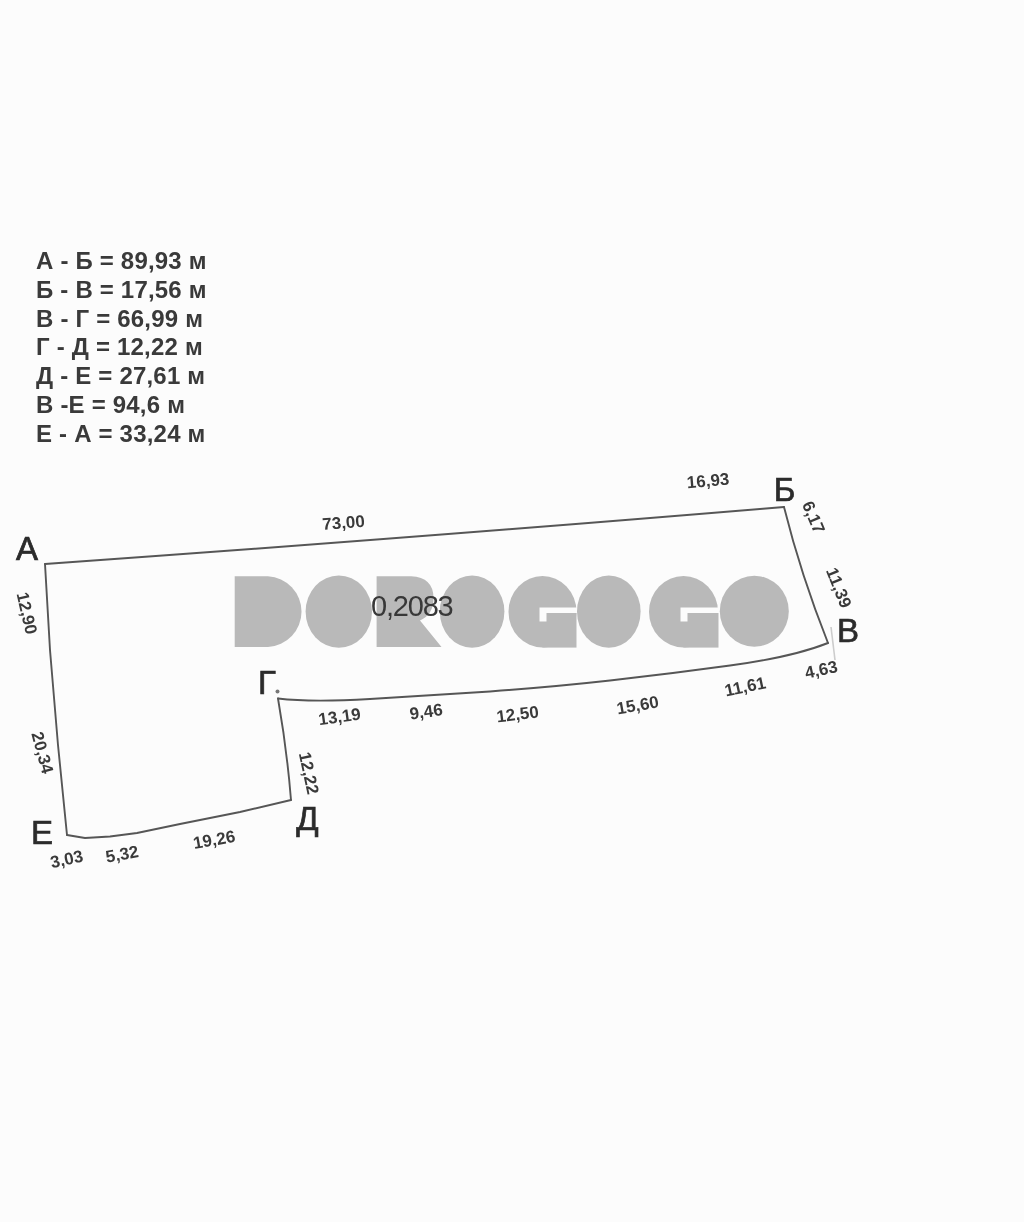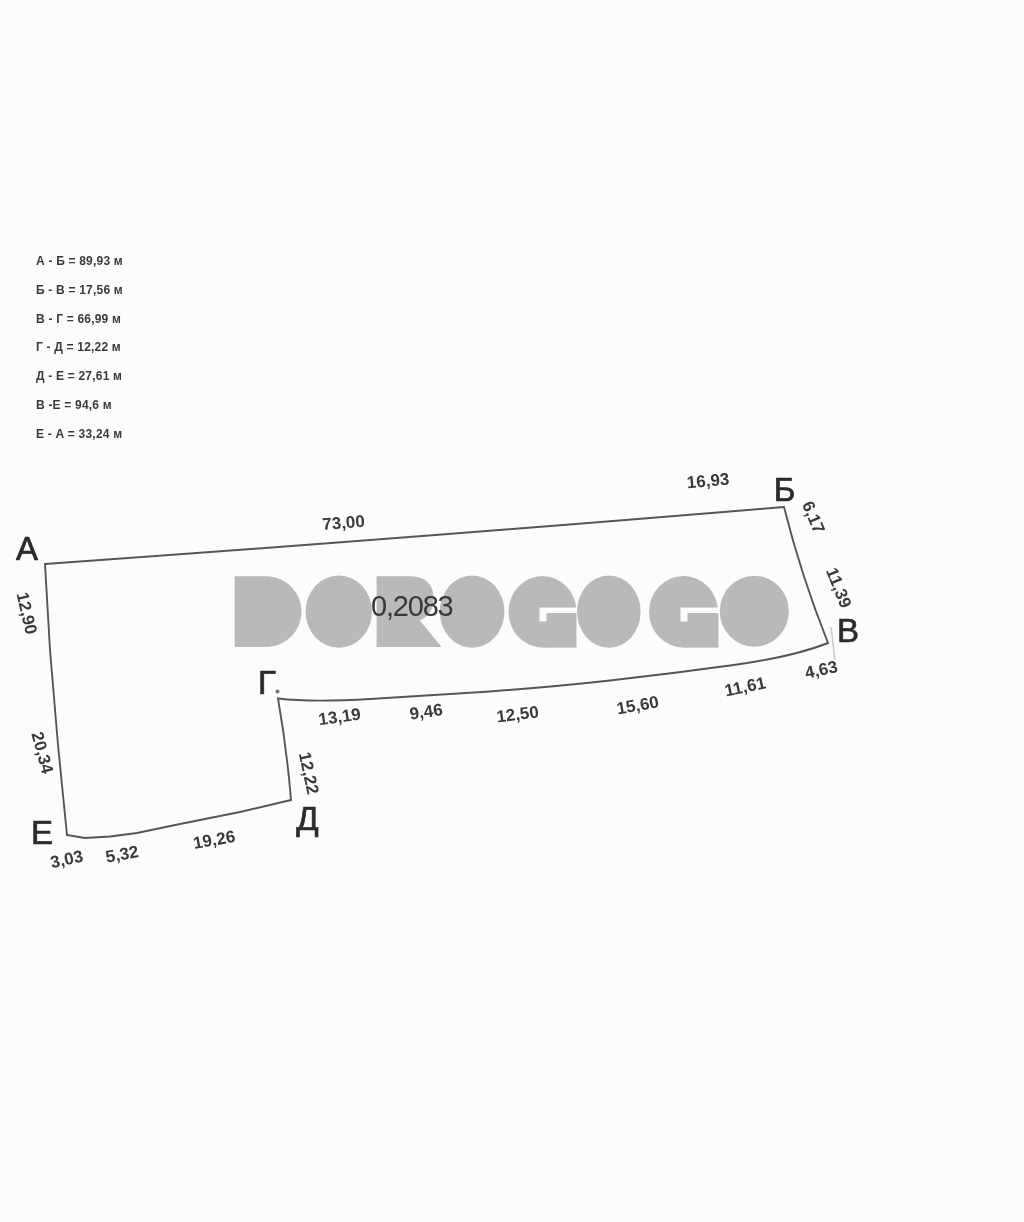--- a/index.html
+++ b/index.html
@@ -1,18 +1,18 @@
 <!DOCTYPE html>
 <html><head>
 <meta charset="utf-8">
 <style>
   html,body{margin:0;padding:0;}
   body{width:1024px;height:1222px;background:#fcfcfc;font-family:"Liberation Sans",sans-serif;overflow:hidden;}
   #page{position:relative;width:1024px;height:1222px;filter:blur(0.5px);}
-  #dims{position:absolute;left:36px;top:247px;font-size:12px;font-weight:700;color:#3a3a3a;line-height:28.8px;letter-spacing:0.2px;white-space:pre;}
+  #dims{position:absolute;left:36px;top:247px;font-size:24px;font-weight:700;color:#3a3a3a;line-height:28.8px;letter-spacing:0.2px;white-space:pre;}
   svg{position:absolute;left:0;top:0;}
   .wm{fill:#b9b9b9;filter:blur(0.7px);}
   .edge{fill:none;stroke:#565656;stroke-width:1.9;stroke-linecap:round;stroke-linejoin:round;}
   .dim{font-size:17px;font-weight:700;fill:#3a3a3a;text-anchor:middle;}
   .vtx{font-size:33px;font-weight:400;fill:#2b2b2b;stroke:#2b2b2b;stroke-width:0.7;text-anchor:middle;}
   .area{font-size:29px;font-weight:400;fill:#383838;letter-spacing:-1.2px;}
 </style>
 </head>
 <body>
 <div id="page">

